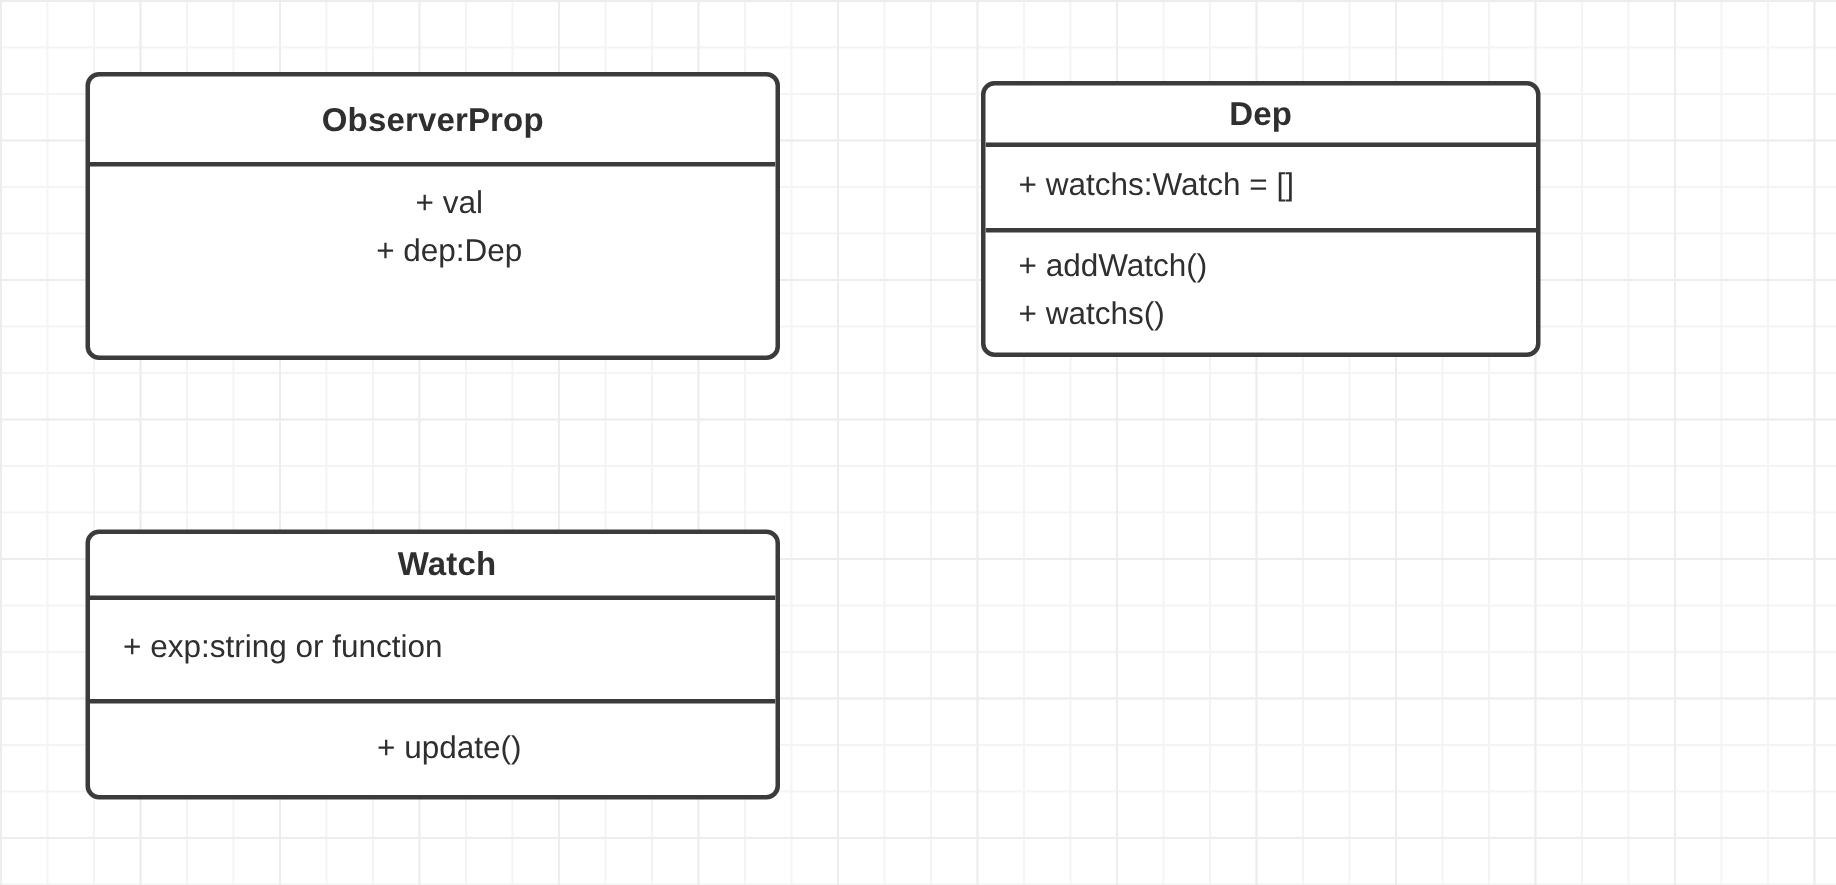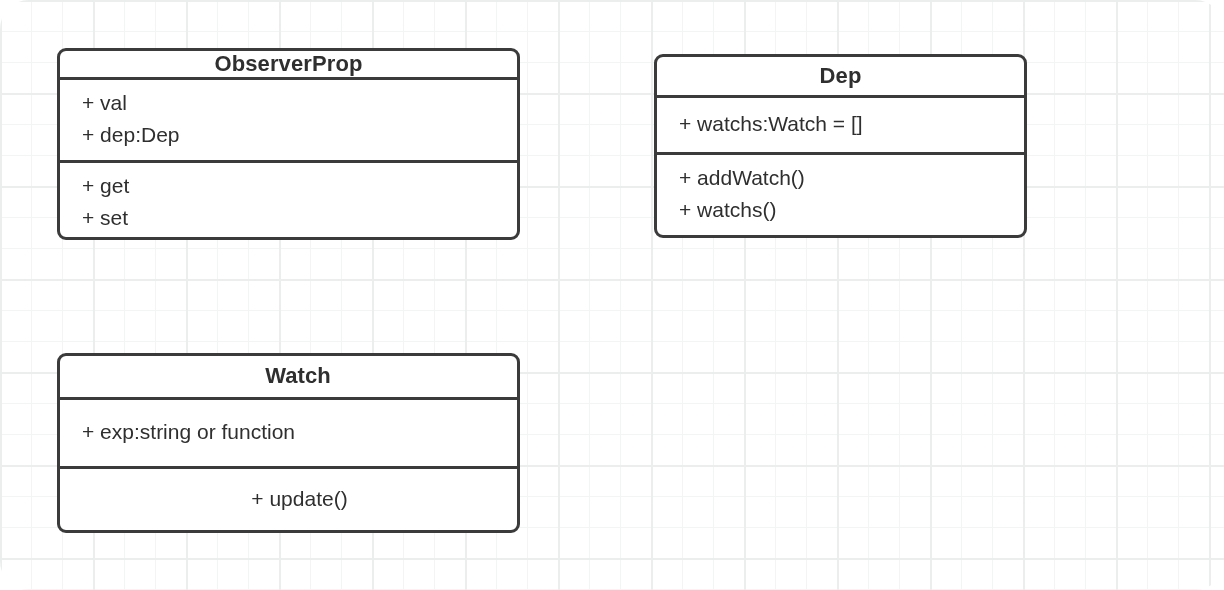--- a/index.html
+++ b/index.html
@@ -28,21 +28,20 @@
       linear-gradient(to bottom, #eceded 0px, #eceded 1.6px, transparent 1.6px),
       
       linear-gradient(to right,  #f3f4f4 0px, #f3f4f4 1.2px, transparent 1.2px),
       linear-gradient(to bottom, #f3f4f4 0px, #f3f4f4 1.2px, transparent 1.2px);
     background-size:
       93px 93px,
       93px 93px,
       31px 31px,
       31px 31px;
     background-position: 0 0, 0 0, 0 0, 0 0;
-    border-radius: 29px;
   }
 
   
   .uml-class {
     position: absolute;
     box-sizing: border-box;
     background: #ffffff;
     border: 3px solid #3b3b3b;
     border-radius: 9px;
     overflow: hidden;
@@ -75,21 +74,21 @@
     color: #2f2f2f;
     white-space: nowrap;
   }
 
   
   #class-observerprop {
     left: 57px;  top: 48px;
     width: 463px; height: 192px;
   }
   #class-observerprop .uml-class-name { height: 57px; }
-  #class-observerprop .compartment-attributes { height: 67px; }
+  #class-observerprop .compartment-attributes { height: 67px; text-align: center; }
   #class-observerprop .compartment-methods    { height: 65px; }
 
   #class-dep {
     left: 654px; top: 54px;
     width: 373px; height: 184px;
   }
   #class-dep .uml-class-name { height: 58px; }
   #class-dep .compartment-attributes { height: 57px; }
   #class-dep .compartment-methods    { height: 66px; }
 
@@ -105,24 +104,20 @@
 <body>
 
 <div id="diagram-canvas">
 
   <div class="uml-class" id="class-observerprop">
     <div class="uml-class-name">ObserverProp</div>
     <div class="uml-compartment compartment-attributes">
       <div class="uml-member">+ val</div>
       <div class="uml-member">+ dep:Dep</div>
     </div>
-    <div class="uml-compartment compartment-methods">
-      <div class="uml-member">+ get</div>
-      <div class="uml-member">+ set</div>
-    </div>
   </div>
 
   <div class="uml-class" id="class-dep">
     <div class="uml-class-name">Dep</div>
     <div class="uml-compartment compartment-attributes">
       <div class="uml-member">+ watchs:Watch = []</div>
     </div>
     <div class="uml-compartment compartment-methods">
       <div class="uml-member">+ addWatch()</div>
       <div class="uml-member">+ watchs()</div>

